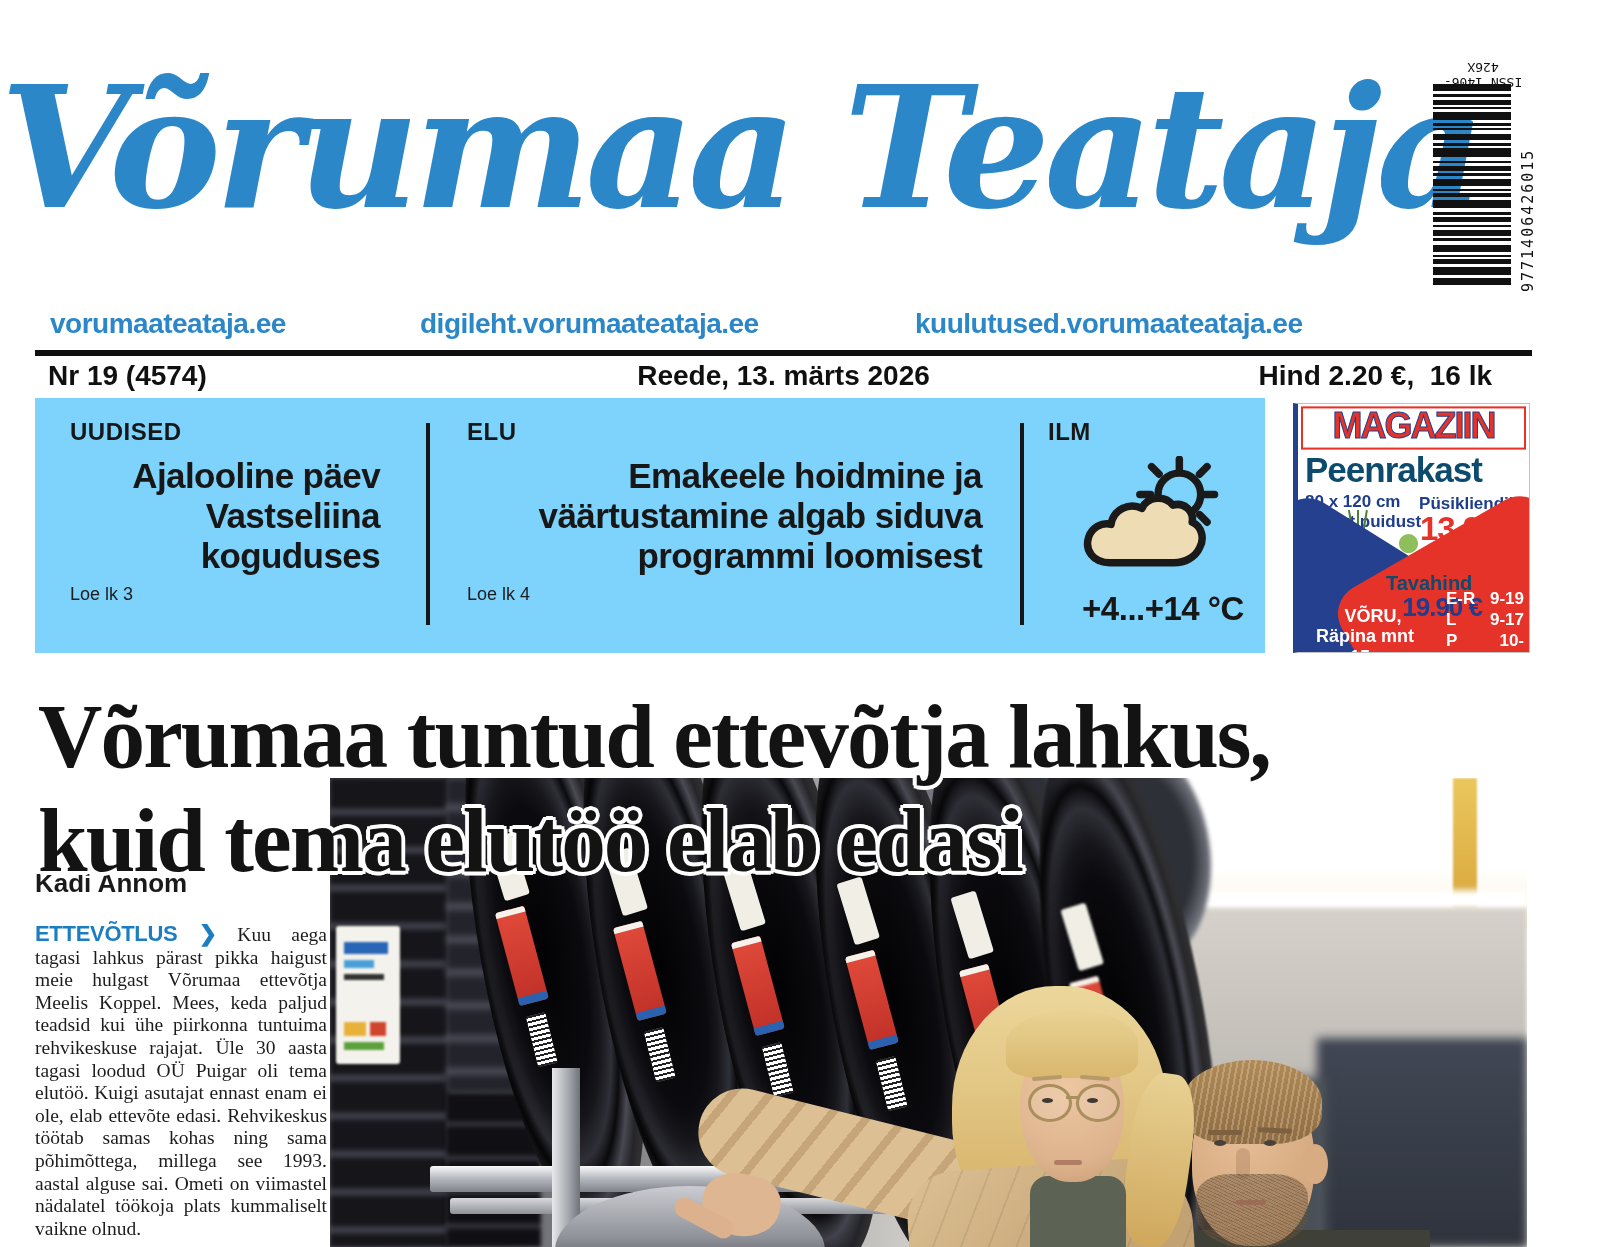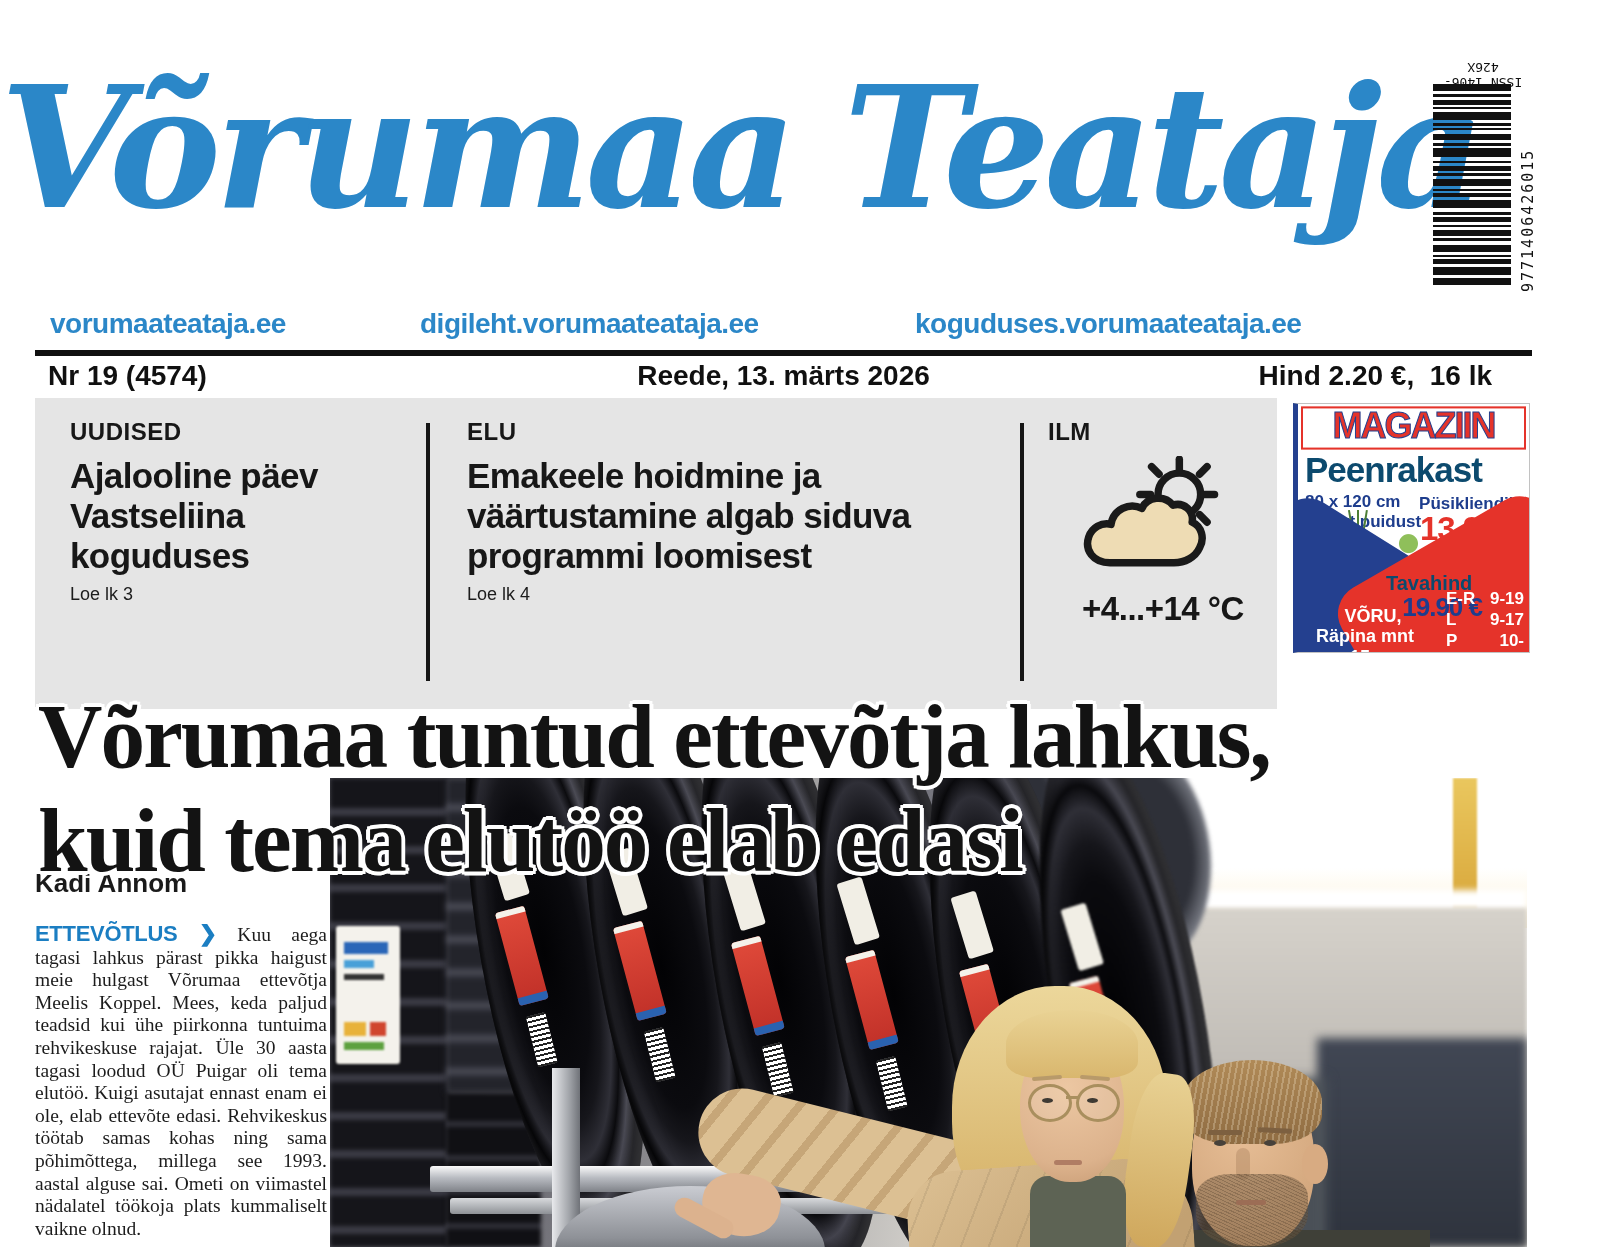--- a/index.html
+++ b/index.html
@@ -22,24 +22,24 @@
   .u1{left:50px;} .u2{left:420px;} .u3{left:915px;}
 
   .rule{position:absolute;left:35px;top:350px;width:1497px;height:6px;background:#101010;}
 
   .infobar{position:absolute;left:35px;top:358px;width:1497px;height:36px;font-weight:bold;font-size:28px;color:#101010;text-align:center;}
   .infobar .issue{position:absolute;left:13px;top:2px;}
   .infobar .date{position:absolute;left:50%;top:2px;transform:translateX(-50%);}
   .infobar .price{position:absolute;right:40px;top:2px;white-space:pre;}
 
   
-  .teasers{position:absolute;left:35px;top:398px;width:1230px;height:311px;background:#e5e5e5;padding-left:12px;}
+  .teasers{position:absolute;left:35px;top:398px;width:1230px;height:255px;background:#7dd3fc;}
   .t{position:absolute;top:20px;}
   .t .kick{font-size:24px;font-weight:800;letter-spacing:.5px;color:#171717;}
-  .t .ttl{margin-top:10px;font-size:35px;line-height:40px;font-weight:bold;letter-spacing:-0.6px;color:#171717;}
+  .t .ttl{margin-top:10px;font-size:35px;line-height:40px;font-weight:bold;letter-spacing:-0.6px;color:#171717;text-align:right;}
   .t .ref{margin-top:8px;font-size:18px;color:#1c1c1c;}
   .t1{left:35px;width:310px;}
   .t2{left:432px;width:515px;}
   .tdiv{position:absolute;top:25px;bottom:28px;width:4px;background:#161616;}
   .d1{left:391px;} .d2{left:985px;}
   .t3{left:1013px;width:215px;}
   .ilm-icon{position:absolute;left:1043px;top:58px;}
   .ilm-temp{position:absolute;left:1013px;top:192px;width:230px;text-align:center;
     font-size:33px;font-weight:bold;letter-spacing:-0.5px;color:#171717;}
 
@@ -230,21 +230,21 @@
             <rect x="0" y="183" width="78" height="8"></rect>
           <rect x="0" y="194" width="78" height="7"></rect>
         </g>
       </svg>
       <span class="bar-digits">9771406426015</span>
     </div>
 
     <nav class="urls">
       <a href="#" class="u1">vorumaateataja.ee</a>
       <a href="#" class="u2">digileht.vorumaateataja.ee</a>
-      <a href="#" class="u3">koguduses.vorumaateataja.ee</a>
+      <a href="#" class="u3">kuulutused.vorumaateataja.ee</a>
     </nav>
   </header>
 
   <div class="rule"></div>
 
   <div class="infobar">
     <span class="issue">Nr 19 (4574)</span>
     <span class="date">Reede, 13. märts 2026</span>
     <span class="price">Hind 2.20 €,  16 lk</span>
   </div>

